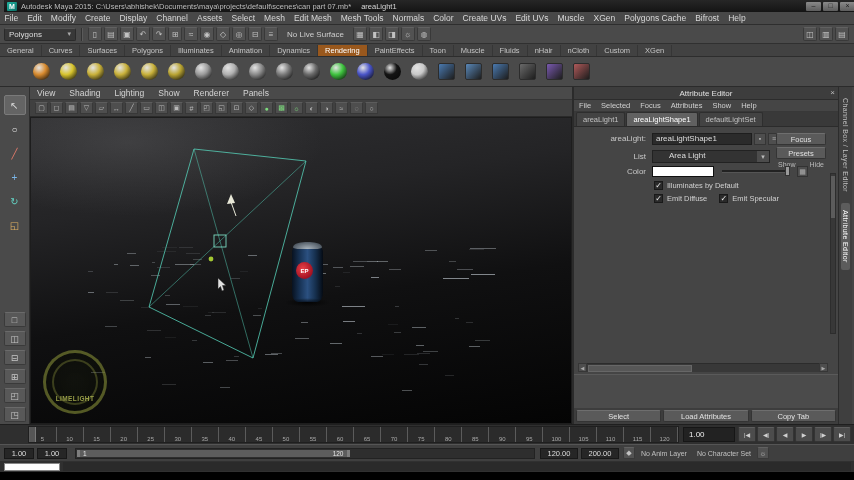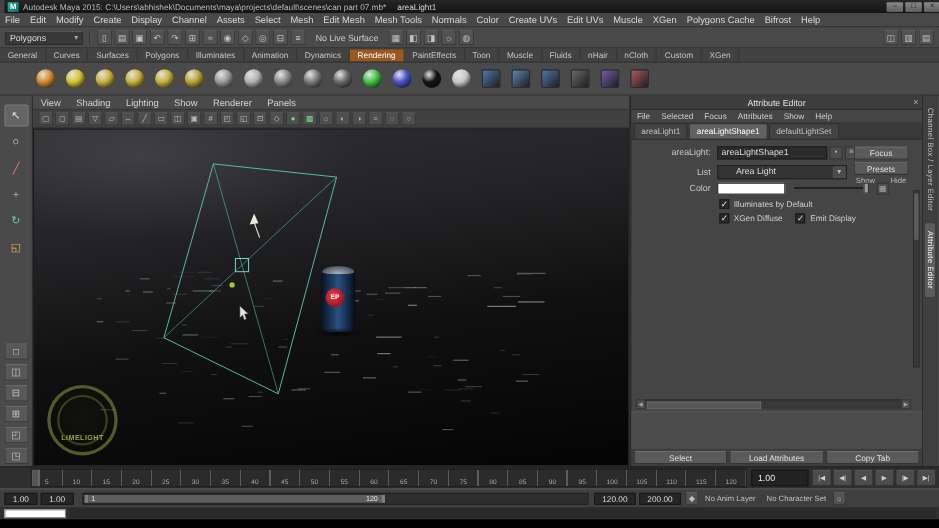--- a/index.html
+++ b/index.html
@@ -575,25 +575,25 @@
         <div class="row cbrow">
           <span class="cb">
               <span class="check">✓</span>
             </span>
           <span class="cblabel">Illuminates by Default</span>
         </div>
         <div class="row cbrow">
           <span class="cb">
               <span class="check">✓</span>
             </span>
-          <span class="cblabel">XGen Diffuse</span>
+          <span class="cblabel">Emit Diffuse</span>
           <span class="cb ml">
               <span class="check">✓</span>
             </span>
-          <span class="cblabel">Emit Display</span>
+          <span class="cblabel">Emit Specular</span>
         </div>
 
         <div class="ae-spacer"></div>
 
         <div class="hscroll">
           <span class="hs-btn">◀</span>
           <span class="hs-track">
               <span class="hs-thumb"></span>
             </span>
           <span class="hs-btn">▶</span>

